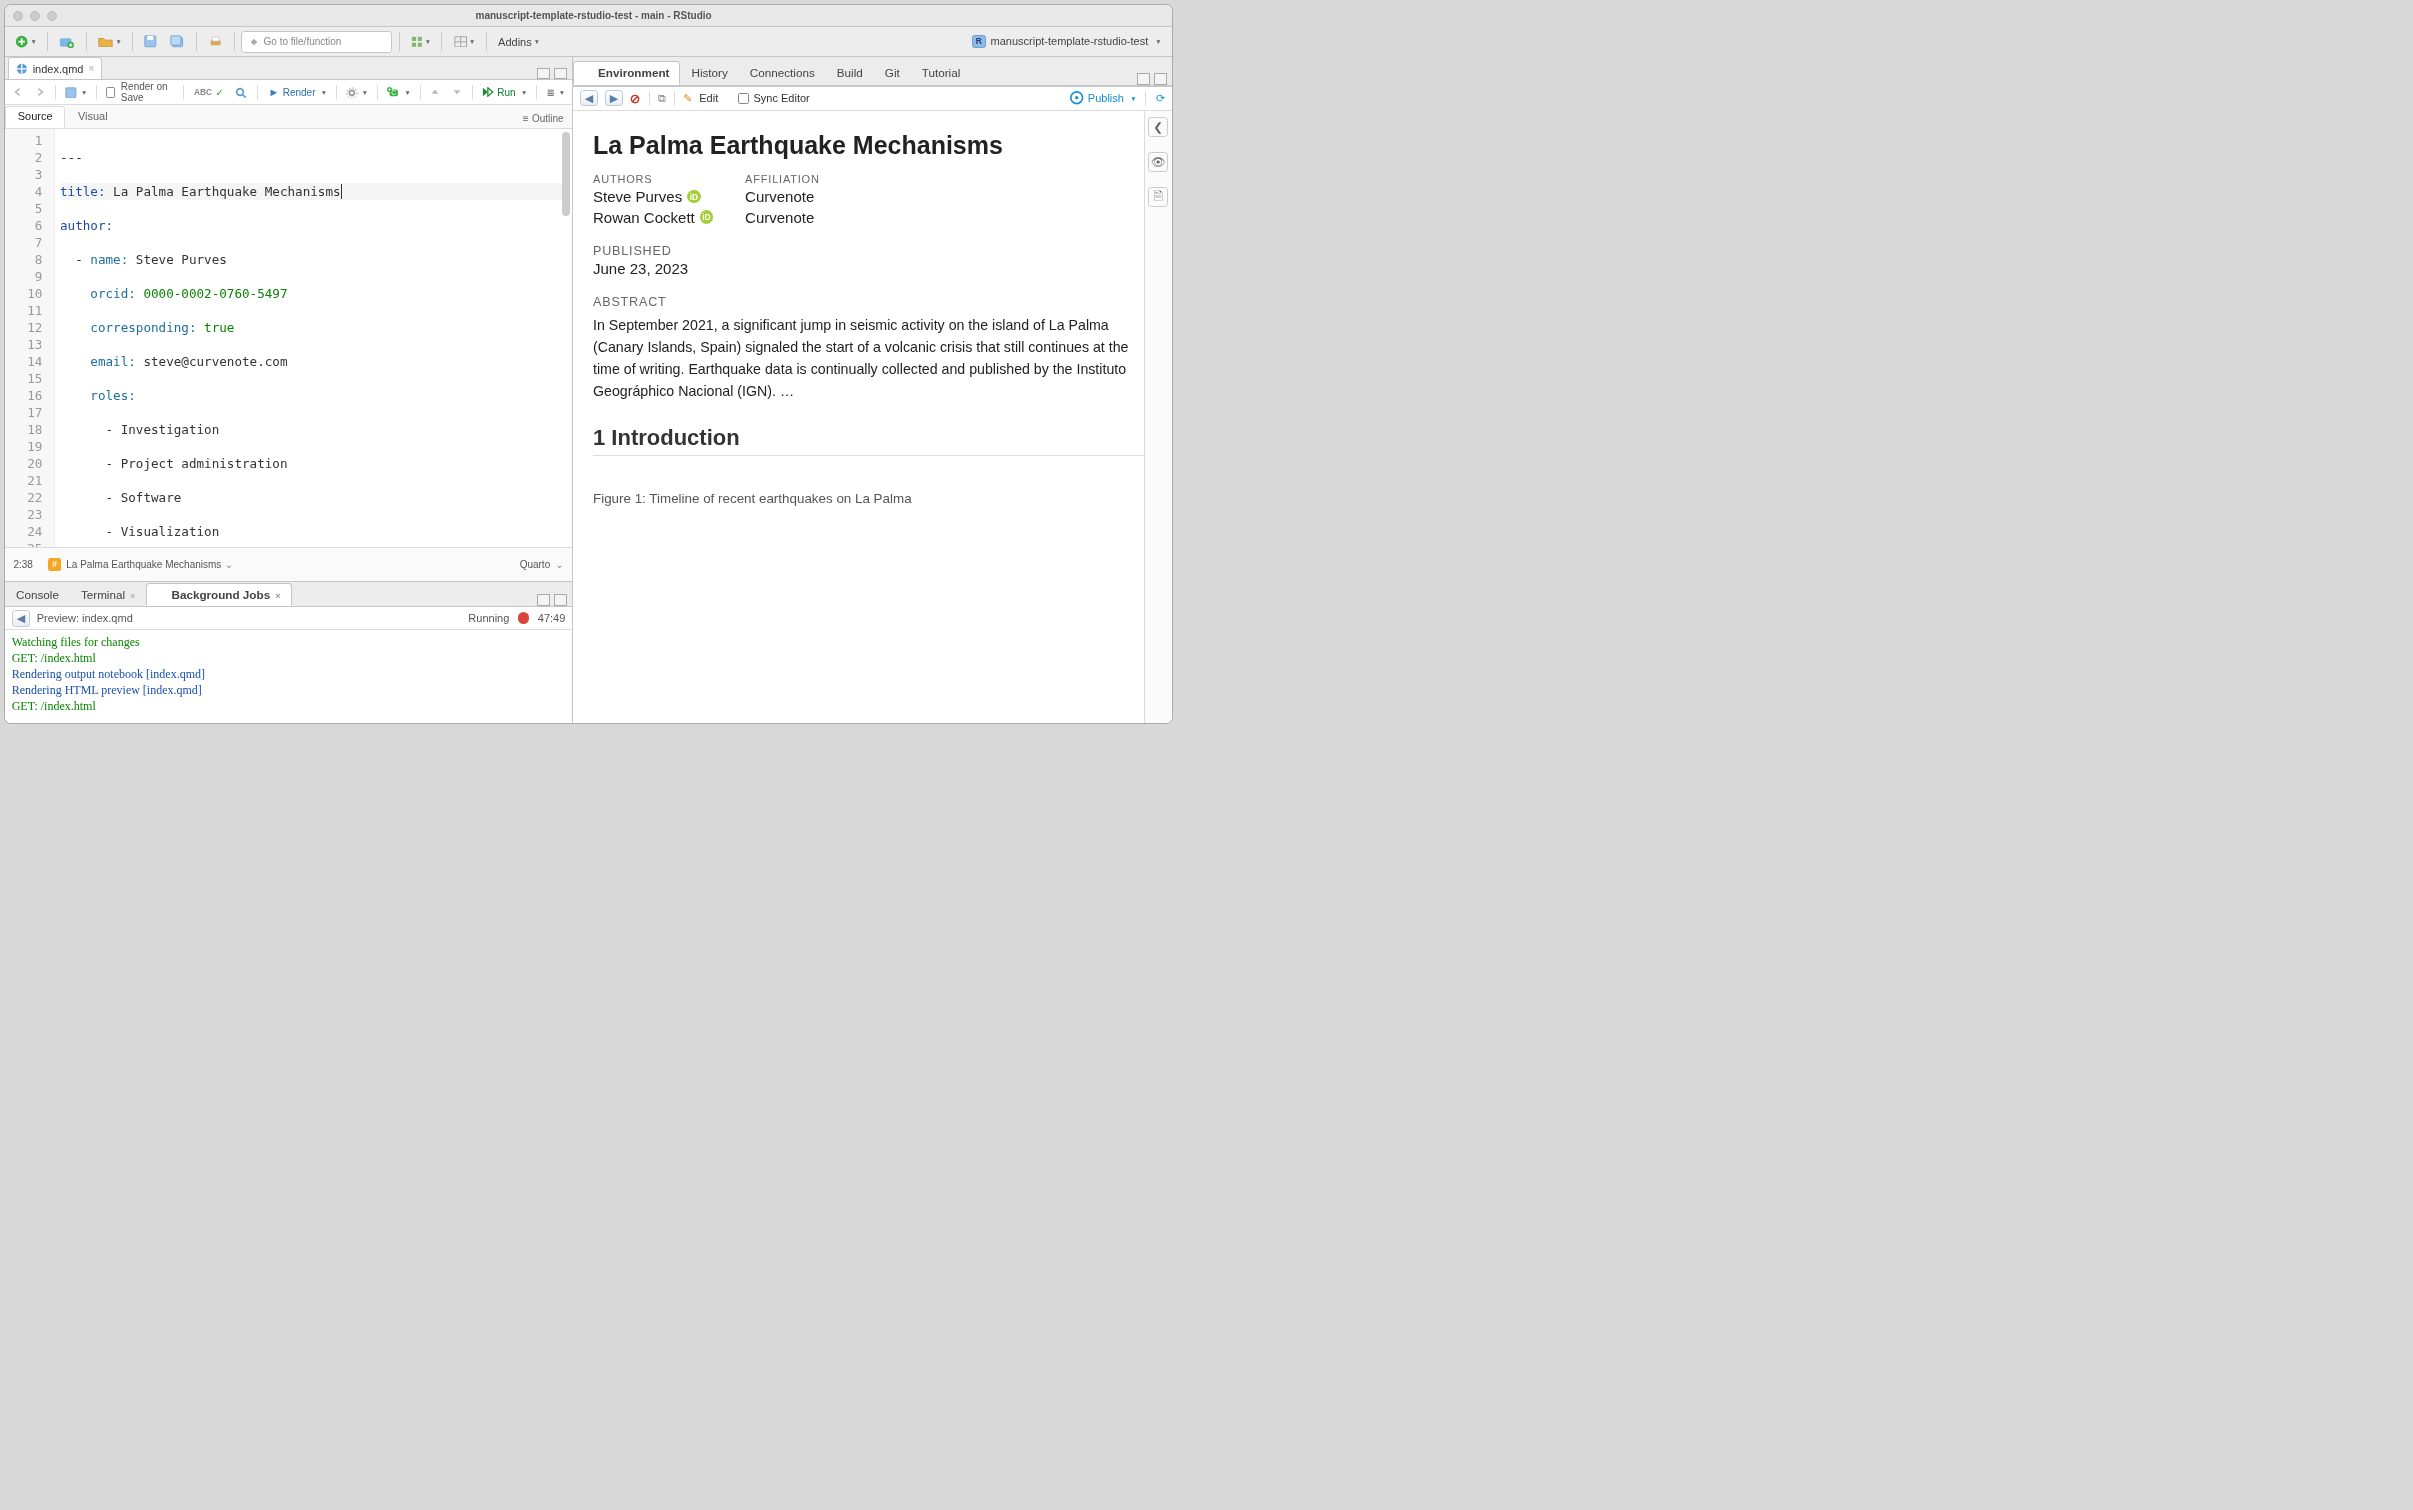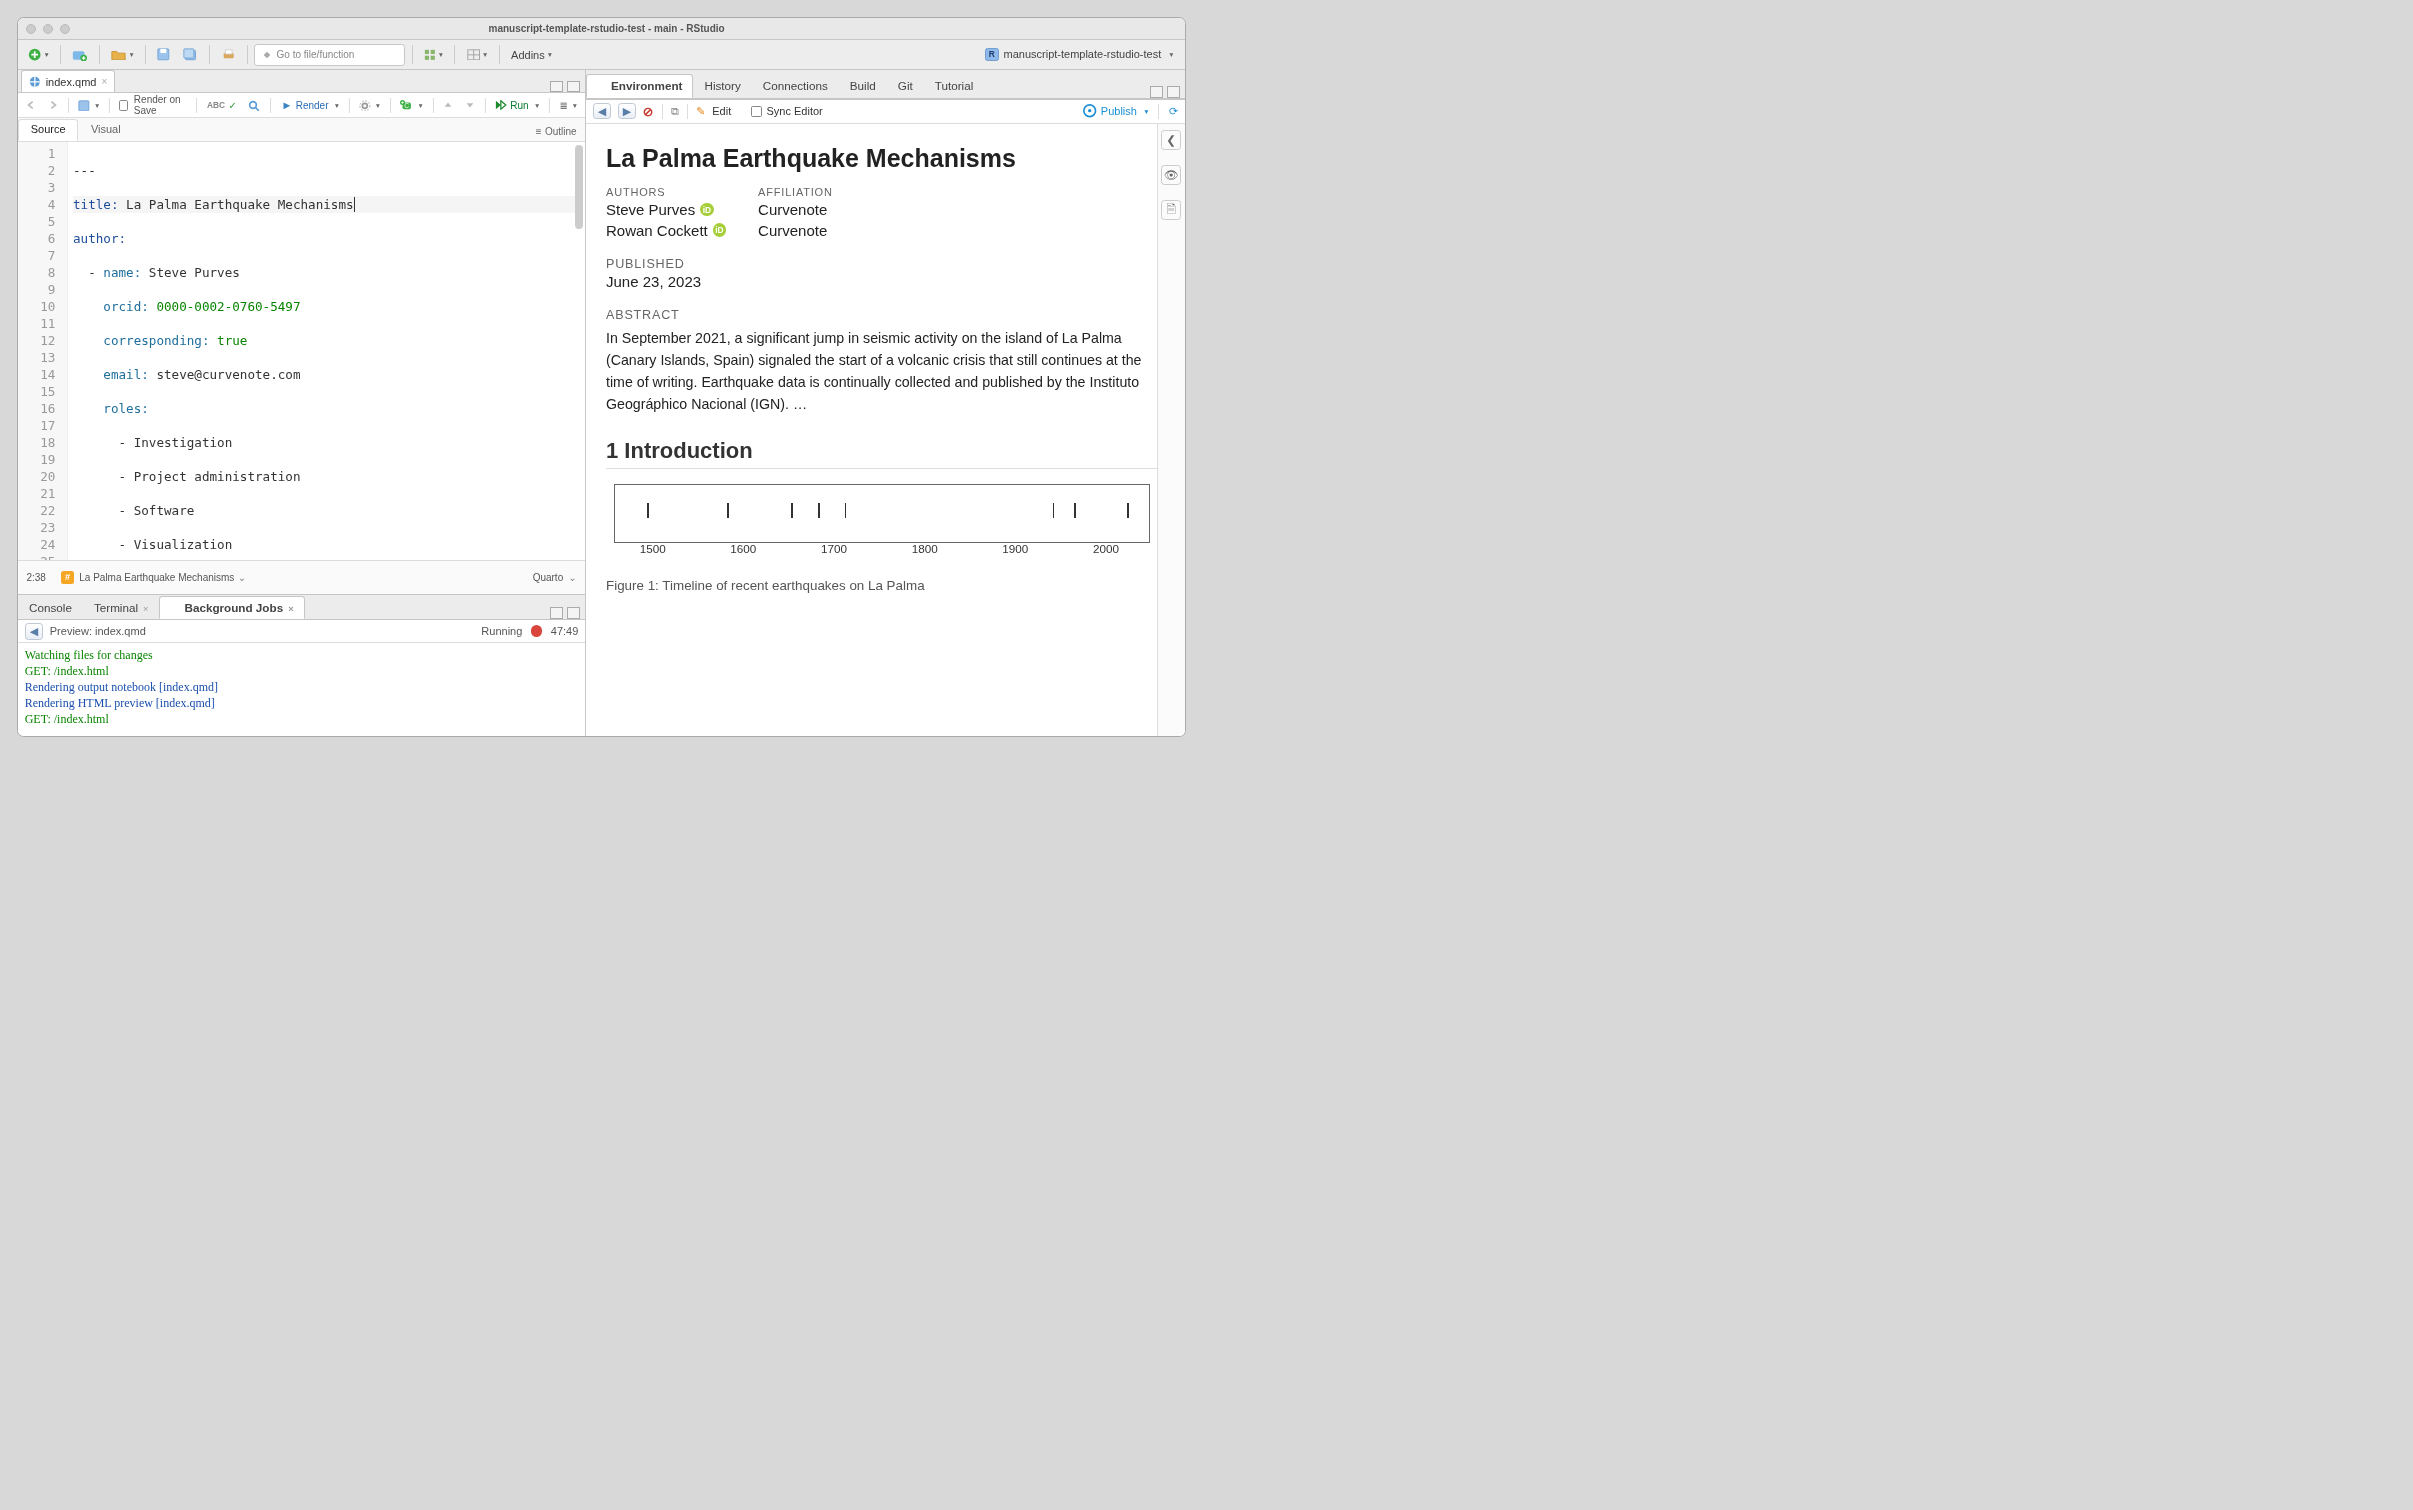--- a/index.html
+++ b/index.html
@@ -24,21 +24,21 @@
   body {
     margin: 0;
     font-family: -apple-system, "Segoe UI", Helvetica, Arial, sans-serif;
     font-size: 11px;
     background: #d8d8d8;
     color: var(--text);
   }
   .window {
     width: 1169px;
     height: 720px;
-    margin: 17px;
+    margin: 4px;
     background: var(--bg);
     border: 0.8px solid #aaa;
     border-radius: 6.7px;
     overflow: hidden;
     position: relative;
     display: flex;
     flex-direction: column;
   }
   
   .titlebar {
@@ -547,36 +547,20 @@
                   <div class="meta-label">AFFILIATION</div>
                   <div class="meta-val">Curvenote</div>
                   <div class="meta-val" style="margin-top:3.3px">Curvenote</div>
                 </div>
               </div>
               <div class="sect">PUBLISHED</div>
               <div style="font-size:15px;color:#222;margin-top:1.7px">June 23, 2023</div>
               <div class="sect">ABSTRACT</div>
               <p class="abs">In September 2021, a significant jump in seismic activity on the island of La Palma (Canary Islands, Spain) signaled the start of a volcanic crisis that still continues at the time of writing. Earthquake data is continually collected and published by the Instituto Geográphico Nacional (IGN). …</p>
               <h2>1 Introduction</h2>
-              <div class="timeline">
-                <span class="innertick" style="left:6%"></span>
-                <span class="innertick" style="left:21%"></span>
-                <span class="innertick" style="left:33%"></span>
-                <span class="innertick" style="left:38%"></span>
-                <span class="innertick" style="left:43%"></span>
-                <span class="innertick" style="left:82%"></span>
-                <span class="innertick" style="left:86%"></span>
-                <span class="innertick" style="left:96%"></span>
-                <span class="tick" style="left:7%">1500</span>
-                <span class="tick" style="left:24%">1600</span>
-                <span class="tick" style="left:41%">1700</span>
-                <span class="tick" style="left:58%">1800</span>
-                <span class="tick" style="left:75%">1900</span>
-                <span class="tick" style="left:92%">2000</span>
-              </div>
               <div class="fig-cap">Figure 1: Timeline of recent earthquakes on La Palma</div>
             </div>
           </div>
           <div class="viewer-side">
             <div class="side-ic">❮</div>
             <div class="side-ic">👁</div>
             <div class="side-ic">🗎</div>
           </div>
         </div>
       </div>

